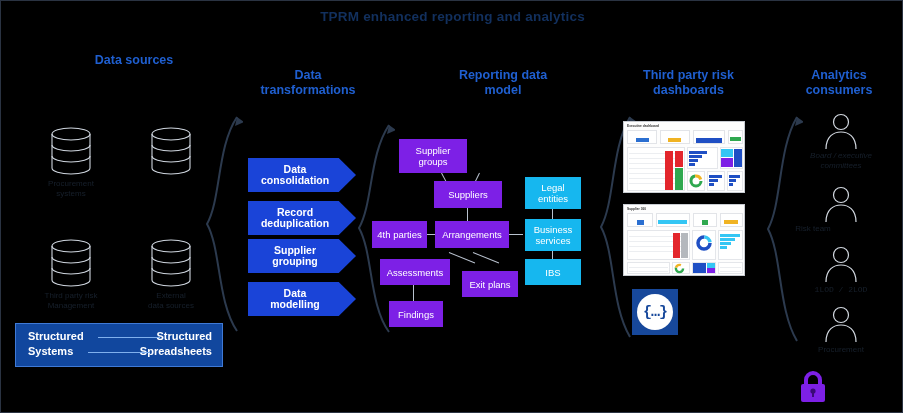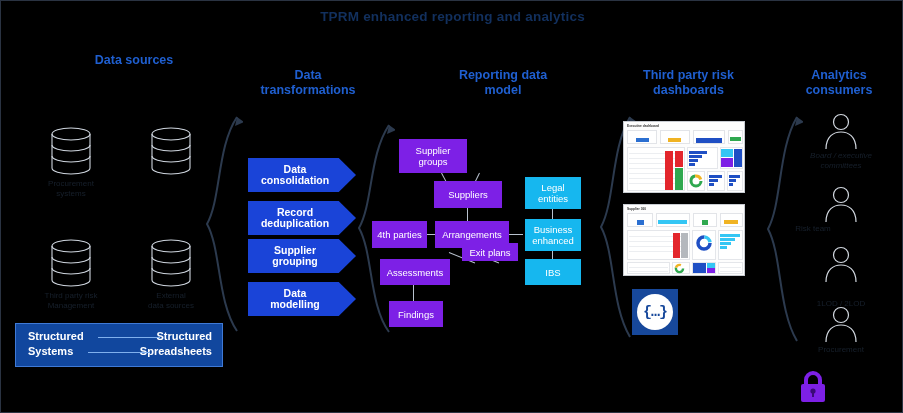--- a/index.html
+++ b/index.html
@@ -194,26 +194,26 @@
 entities</span>
   </div>
   <div class="mbox mpurple" style="left:371px;top:220px;width:55px;height:27px;">
     <span>4th parties</span>
   </div>
   <div class="mbox mpurple" style="left:434px;top:220px;width:74px;height:27px;">
     <span>Arrangements</span>
   </div>
   <div class="mbox mcyan" style="left:524px;top:218px;width:56px;height:32px;white-space:pre-line;">
     <span>Business
-enhanced</span>
+services</span>
   </div>
   <div class="mbox mpurple" style="left:379px;top:258px;width:70px;height:26px;">
     <span>Assessments</span>
   </div>
-  <div class="mbox mpurple" style="left:461px;top:242px;width:56px;height:18px;">
+  <div class="mbox mpurple" style="left:461px;top:270px;width:56px;height:26px;">
     <span>Exit plans</span>
   </div>
   <div class="mbox mcyan" style="left:524px;top:258px;width:56px;height:26px;">
     <span>IBS</span>
   </div>
   <div class="mbox mpurple" style="left:388px;top:300px;width:54px;height:26px;">
     <span>Findings</span>
   </div>
 
   <svg class="abs brace" style="left:595px;top:112px;" width="40" height="228" viewBox="0 0 40 228">
@@ -329,21 +329,21 @@
   <svg class="person" style="left:820px;top:185px;" viewBox="0 0 40 36">
     <circle cx="20" cy="9" r="7.5" fill="none" stroke="#d2d8e0" stroke-width="1.2"></circle>
     <path d="M5 36 C5 23 13 19 20 19 C27 19 35 23 35 36" fill="none" stroke="#d2d8e0" stroke-width="1.2"></path>
   </svg>
   <div class="plabel" style="left:757px;top:223px;white-space:pre-line;">Risk team</div>
 
   <svg class="person" style="left:820px;top:245px;" viewBox="0 0 40 36">
     <circle cx="20" cy="9" r="7.5" fill="none" stroke="#d2d8e0" stroke-width="1.2"></circle>
     <path d="M5 36 C5 23 13 19 20 19 C27 19 35 23 35 36" fill="none" stroke="#d2d8e0" stroke-width="1.2"></path>
   </svg>
-  <div class="plabel" style="left:785px;top:298px;white-space:pre-line;">1LOD / 2LOD</div>
+  <div class="plabel" style="left:785px;top:284px;white-space:pre-line;font-family:Liberation Mono, monospace;">1LOD / 2LOD</div>
 
   <svg class="person" style="left:820px;top:305px;" viewBox="0 0 40 36">
     <circle cx="20" cy="9" r="7.5" fill="none" stroke="#d2d8e0" stroke-width="1.2"></circle>
     <path d="M5 36 C5 23 13 19 20 19 C27 19 35 23 35 36" fill="none" stroke="#d2d8e0" stroke-width="1.2"></path>
   </svg>
   <div class="plabel" style="left:785px;top:344px;white-space:pre-line;">Procurement</div>
 
   <svg class="abs" id="lock" viewBox="0 0 34 36">
     <path d="M10 16 V11 A7 7 0 0 1 24 11 V16" fill="none" stroke="#7d20e6" stroke-width="4"></path>
     <rect x="5" y="15" width="24" height="18" rx="2" fill="#7d20e6"></rect>

